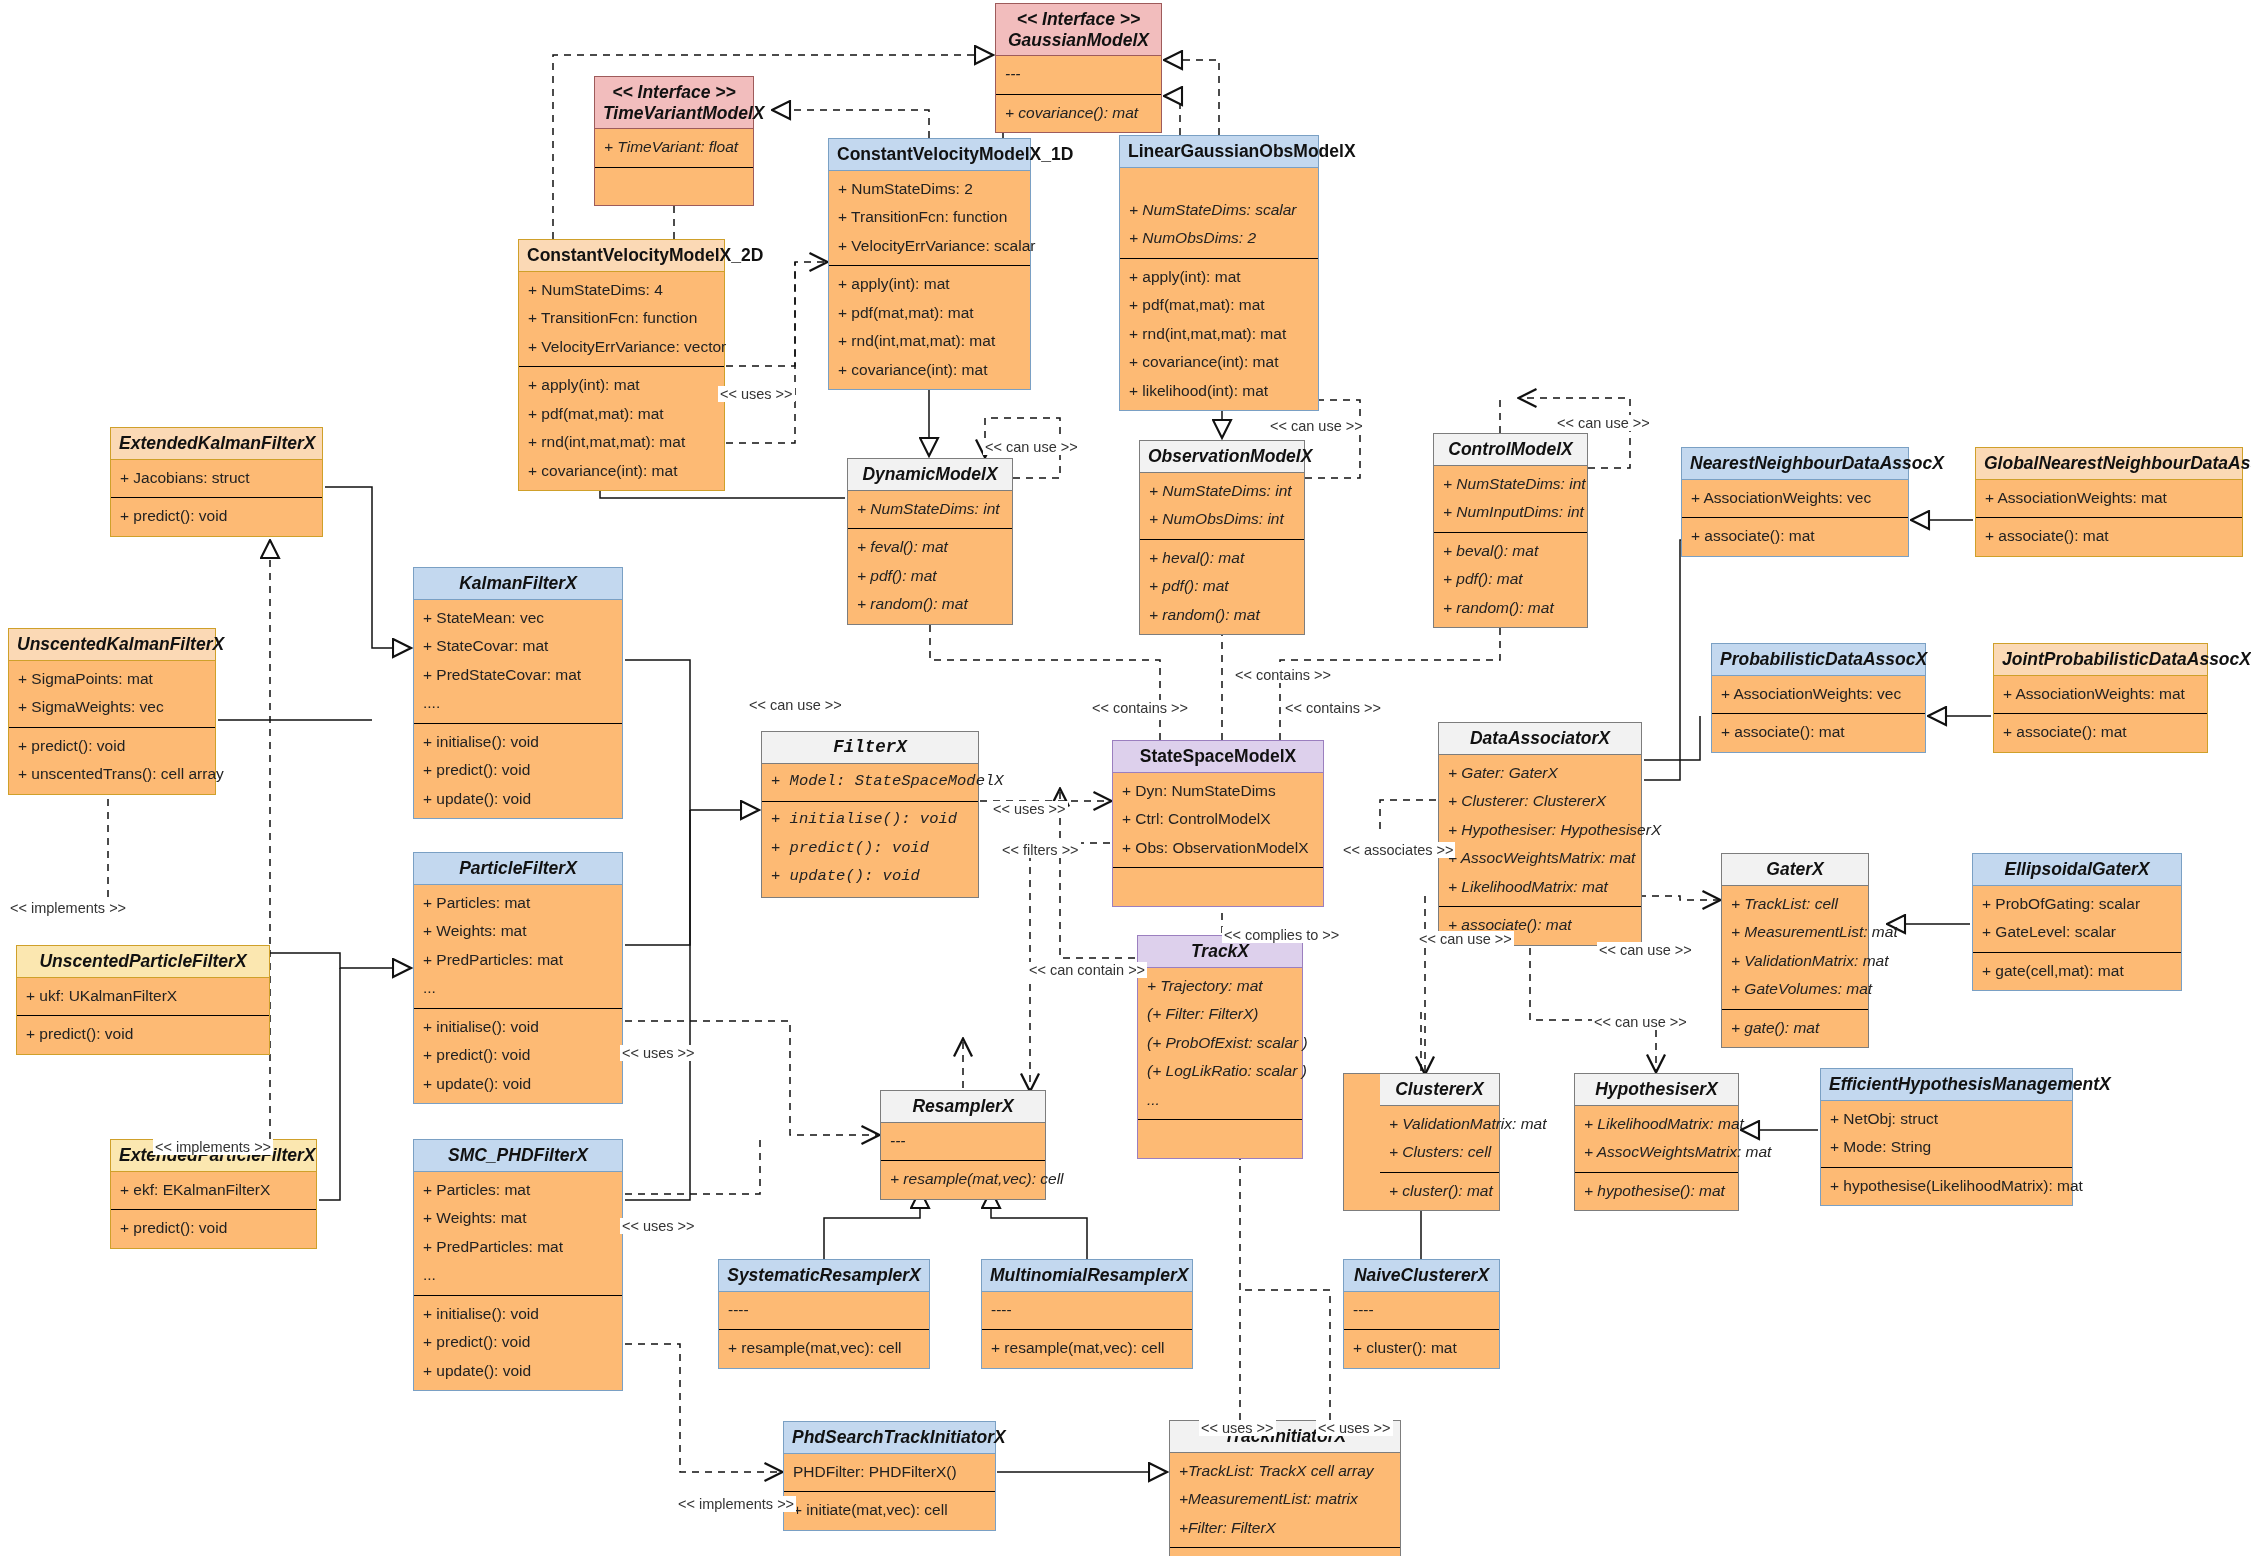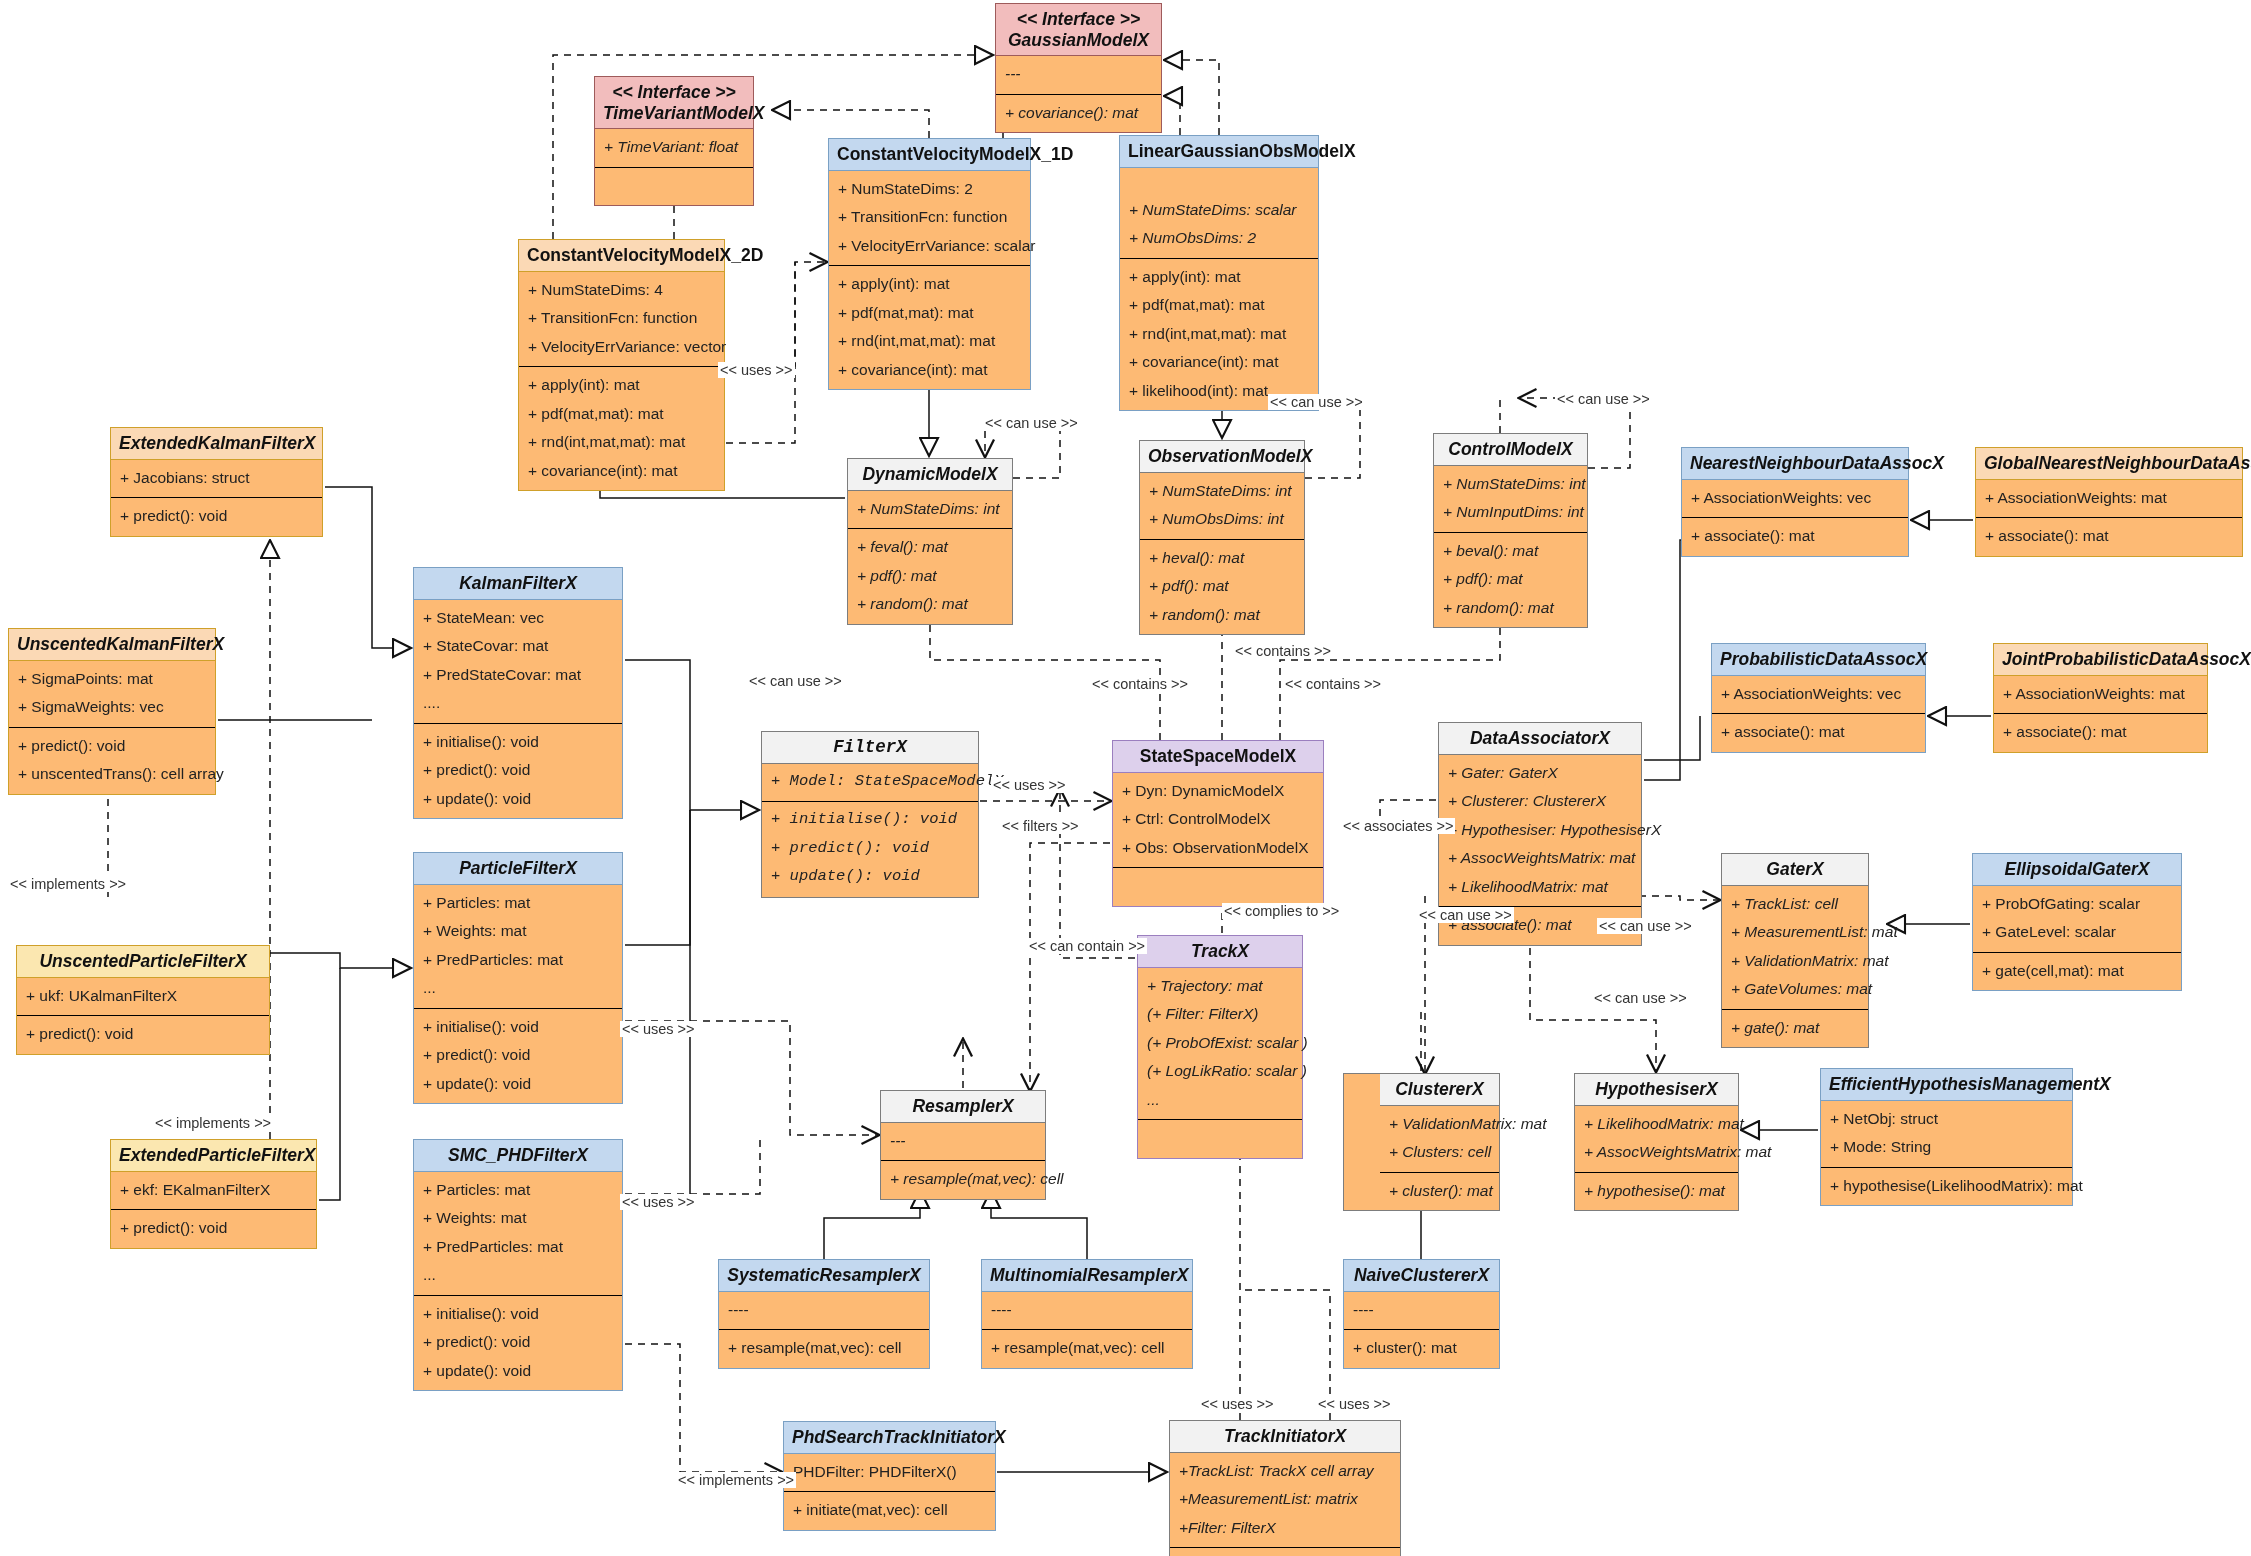--- a/index.html
+++ b/index.html
@@ -20,21 +20,21 @@
   .p-blue .hdr{background:#c3d8ef;border-bottom-color:#7aa0c4;}
   .p-orange{border-color:#cfa02a;}
   .p-orange .hdr{background:#fbd9b5;border-bottom-color:#cfa02a;}
   .p-yellow{border-color:#cfa02a;}
   .p-yellow .hdr{background:#fbe7b0;border-bottom-color:#cfa02a;}
   .p-pink{border-color:#9e5b5b;}
   .p-pink .hdr{background:#f2bdbd;border-bottom-color:#9e5b5b;}
   .p-purple{border-color:#9b7fbf;}
   .p-purple .hdr{background:#ddd0ec;border-bottom-color:#9b7fbf;}
   .iface .hdr{font-style:italic;font-weight:bold;}
-  .lbl{position:absolute;font-size:14.5px;color:#333;white-space:nowrap;background:#fff;padding:0 2px;font-family:"Liberation Sans",sans-serif;}
+  .lbl{position:absolute;font-size:14.5px;color:#333;white-space:nowrap;background:#fff;padding:0 2px;font-family:"Liberation Sans",sans-serif;margin-top:24px;}
 </style>
 </head>
 <body>
 
 <div id="stage">
   <svg id="wires" xmlns="http://www.w3.org/2000/svg">
     <defs>
       <marker id="hollowTri" markerWidth="14" markerHeight="14" refX="13" refY="7" orient="auto">
         <path d="M1,1 L13,7 L1,13 Z" fill="#ffffff" stroke="#111" stroke-width="1.4"></path>
       </marker>
@@ -333,21 +333,21 @@
       </div>
       <div class="sec">
         <div class="row">+ initialise(): void</div>
         <div class="row">+ predict(): void</div>
         <div class="row">+ update(): void</div>
       </div>
     </div>
     <div class="cls p-purple" style="left: 1112px; top: 740px; width: 212px;">
       <div class="hdr">StateSpaceModelX</div>
       <div class="sec">
-        <div class="row">+ Dyn: DynamicModelX</div>
+        <div class="row">+ Dyn: NumStateDims</div>
         <div class="row">+ Ctrl: ControlModelX</div>
         <div class="row">+ Obs: ObservationModelX</div>
       </div>
       <div class="sec">
         <div class="row">&nbsp;</div>
       </div>
     </div>
     <div class="cls p-grey ital it" style="left: 1438px; top: 722px; width: 204px;">
       <div class="hdr">DataAssociatorX</div>
       <div class="sec">

